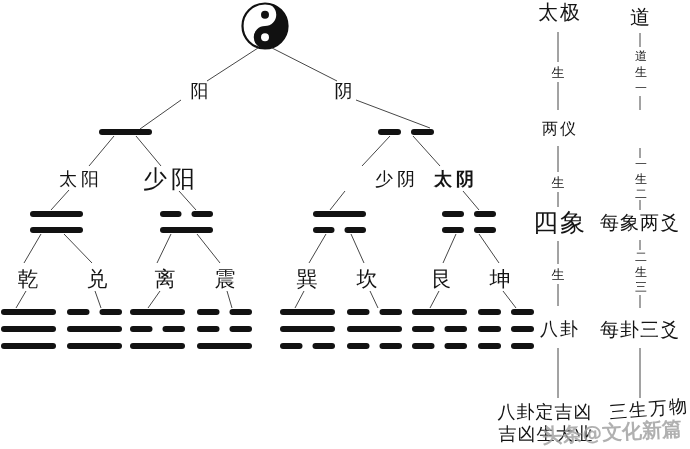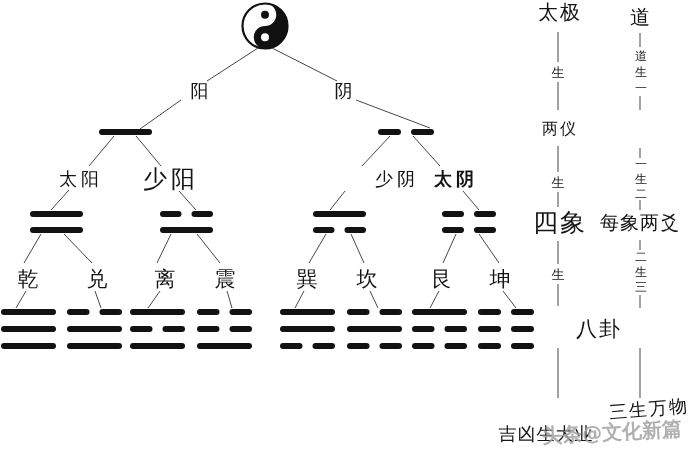--- a/index.html
+++ b/index.html
@@ -177,31 +177,33 @@
   <span class="lbl" style="left:367px;top:279px;font-size:21px;">坎</span>
   <span class="lbl" style="left:442px;top:279px;font-size:21px;">艮</span>
   <span class="lbl" style="left:500px;top:279px;font-size:21px;">坤</span>
 
   <span class="lbl" style="left:560px;top:12px;font-size:20px;letter-spacing:2px;">太极</span>
   <span class="lbl" style="left:558px;top:72px;font-size:13px;">生</span>
   <span class="lbl" style="left:560px;top:129px;font-size:16px;letter-spacing:2px;">两仪</span>
   <span class="lbl" style="left:558px;top:182px;font-size:13px;">生</span>
   <span class="lbl" style="left:560px;top:222px;font-size:25px;letter-spacing:2px;font-family:Liberation Serif, serif;">四象</span>
   <span class="lbl" style="left:558px;top:274px;font-size:13px;">生</span>
-  <span class="lbl" style="left:560px;top:329px;font-size:21px;letter-spacing:2px;margin-left:39px;">八卦</span>
+  <span class="lbl" style="left:560px;top:329px;font-size:18px;letter-spacing:2px;">八卦</span>
 
   <span class="lbl" style="left:640px;top:17px;font-size:20px;">道</span>
   <span class="lbl" style="left:641px;top:56px;font-size:12px;">道</span>
   <span class="lbl" style="left:641px;top:72px;font-size:12px;">生</span>
   <span class="lbl" style="left:641px;top:88px;font-size:12px;">一</span>
   <span class="lbl" style="left:641px;top:164px;font-size:12px;">一</span>
   <span class="lbl" style="left:641px;top:179px;font-size:12px;">生</span>
   <span class="lbl" style="left:641px;top:194px;font-size:12px;">二</span>
   <span class="lbl" style="left:640px;top:222px;font-size:19px;letter-spacing:1px;">每象两爻</span>
   <span class="lbl" style="left:641px;top:257px;font-size:12px;">二</span>
   <span class="lbl" style="left:641px;top:272px;font-size:12px;">生</span>
   <span class="lbl" style="left:641px;top:287px;font-size:12px;">三</span>
+  <span class="lbl" style="left:640px;top:329px;font-size:19px;letter-spacing:1px;">每卦三爻</span>
   <span class="lbl rot5" style="left:649px;top:409px;font-size:18px;letter-spacing:2px;">三生万物</span>
 
+  <span class="lbl" style="left:545px;top:412px;font-size:18px;letter-spacing:1px;">八卦定吉凶</span>
   <span class="lbl" style="left:546px;top:434px;font-size:18px;letter-spacing:1px;">吉凶生大业</span>
 
   <span class="wm" style="left:612px;top:432px;font-size:20px;">头条@文化新篇</span>
 </div>
 
 </body></html>

